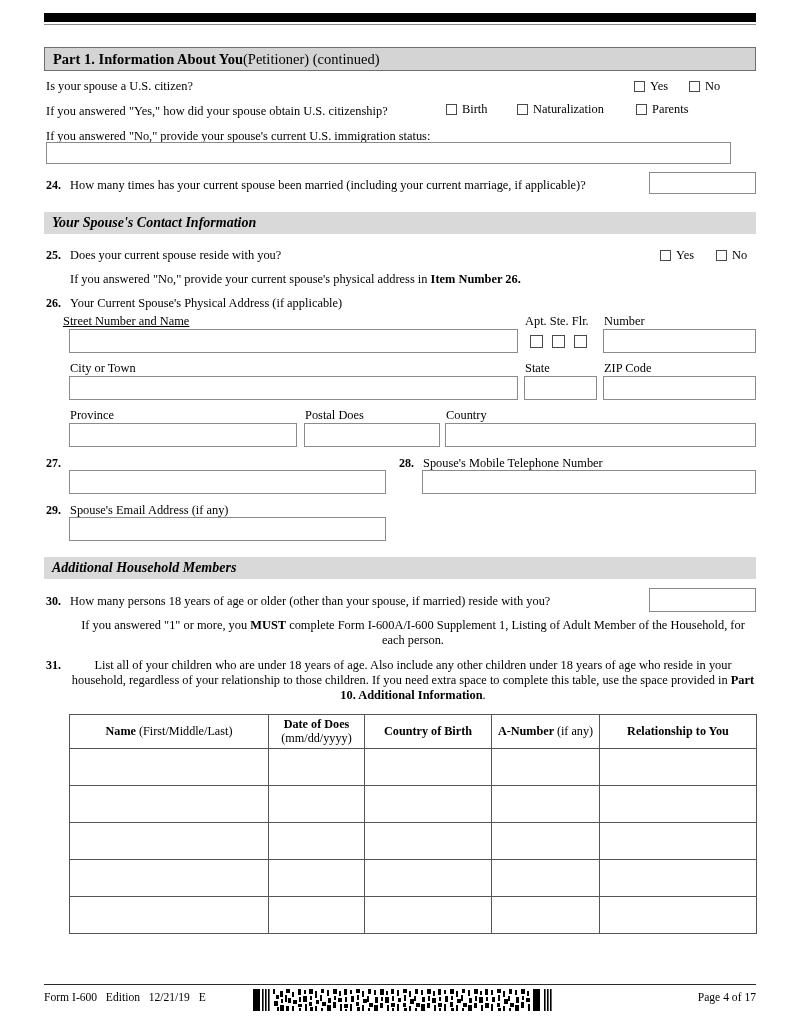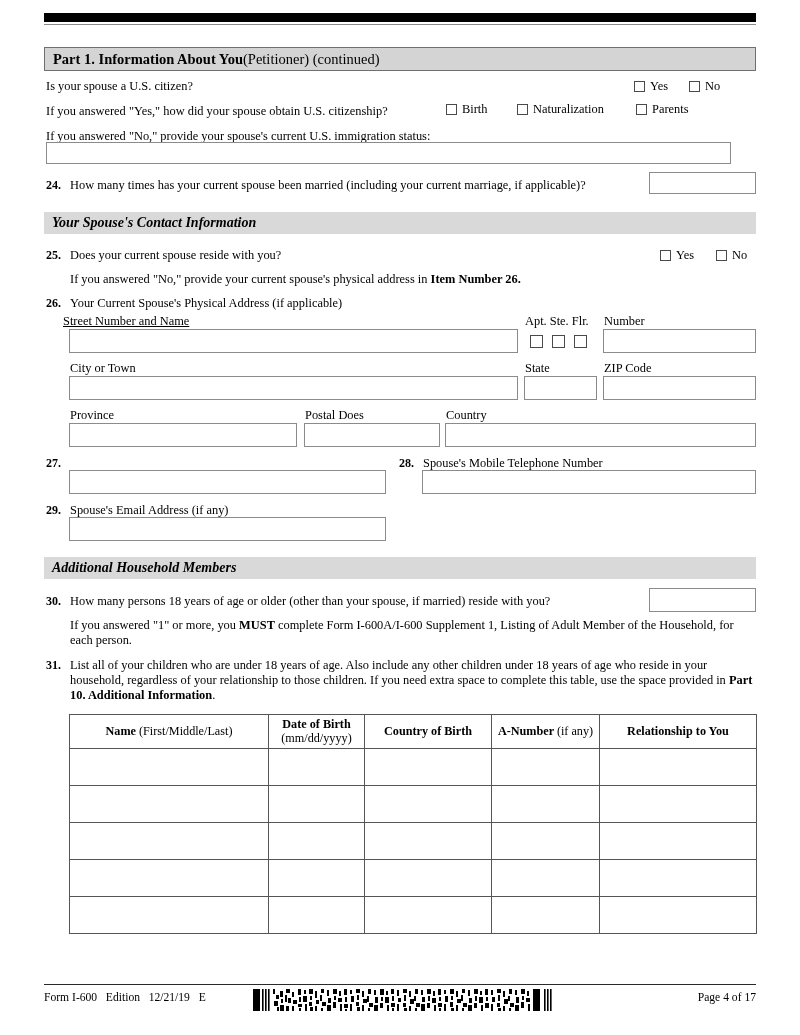--- a/index.html
+++ b/index.html
@@ -68,20 +68,21 @@
     font-size: 14px;
     font-weight: bold;
     font-style: italic;
   }
 
   .txt {
     position: absolute;
     font-size: 12.4px;
     line-height: 15px;
     white-space: nowrap;
+    text-align: center;
   }
   .txt.wrap { white-space: normal; }
   .num {
     position: absolute;
     font-size: 12px;
     font-weight: bold;
     line-height: 15px;
   }
   .b { font-weight: bold; }
 
@@ -269,21 +270,21 @@
     <colgroup>
       <col style="width:199px">
       <col style="width:96px">
       <col style="width:127px">
       <col style="width:108px">
       <col style="width:157px">
     </colgroup>
     <thead>
       <tr>
         <th><span class="b">Name </span><span class="light">(First/Middle/Last)</span></th>
-        <th><span class="b">Date of Birth</span><br><span class="light">(mm/dd/yyyy)</span></th>
+        <th><span class="b">Date of Does</span><br><span class="light">(mm/dd/yyyy)</span></th>
         <th><span class="b">Country of Birth</span></th>
         <th><span class="b">A-Number </span><span class="light">(if any)</span></th>
         <th><span class="b">Relationship to You</span></th>
       </tr>
     </thead>
     <tbody>
       <tr>
         <td></td>
         <td></td>
         <td></td>

